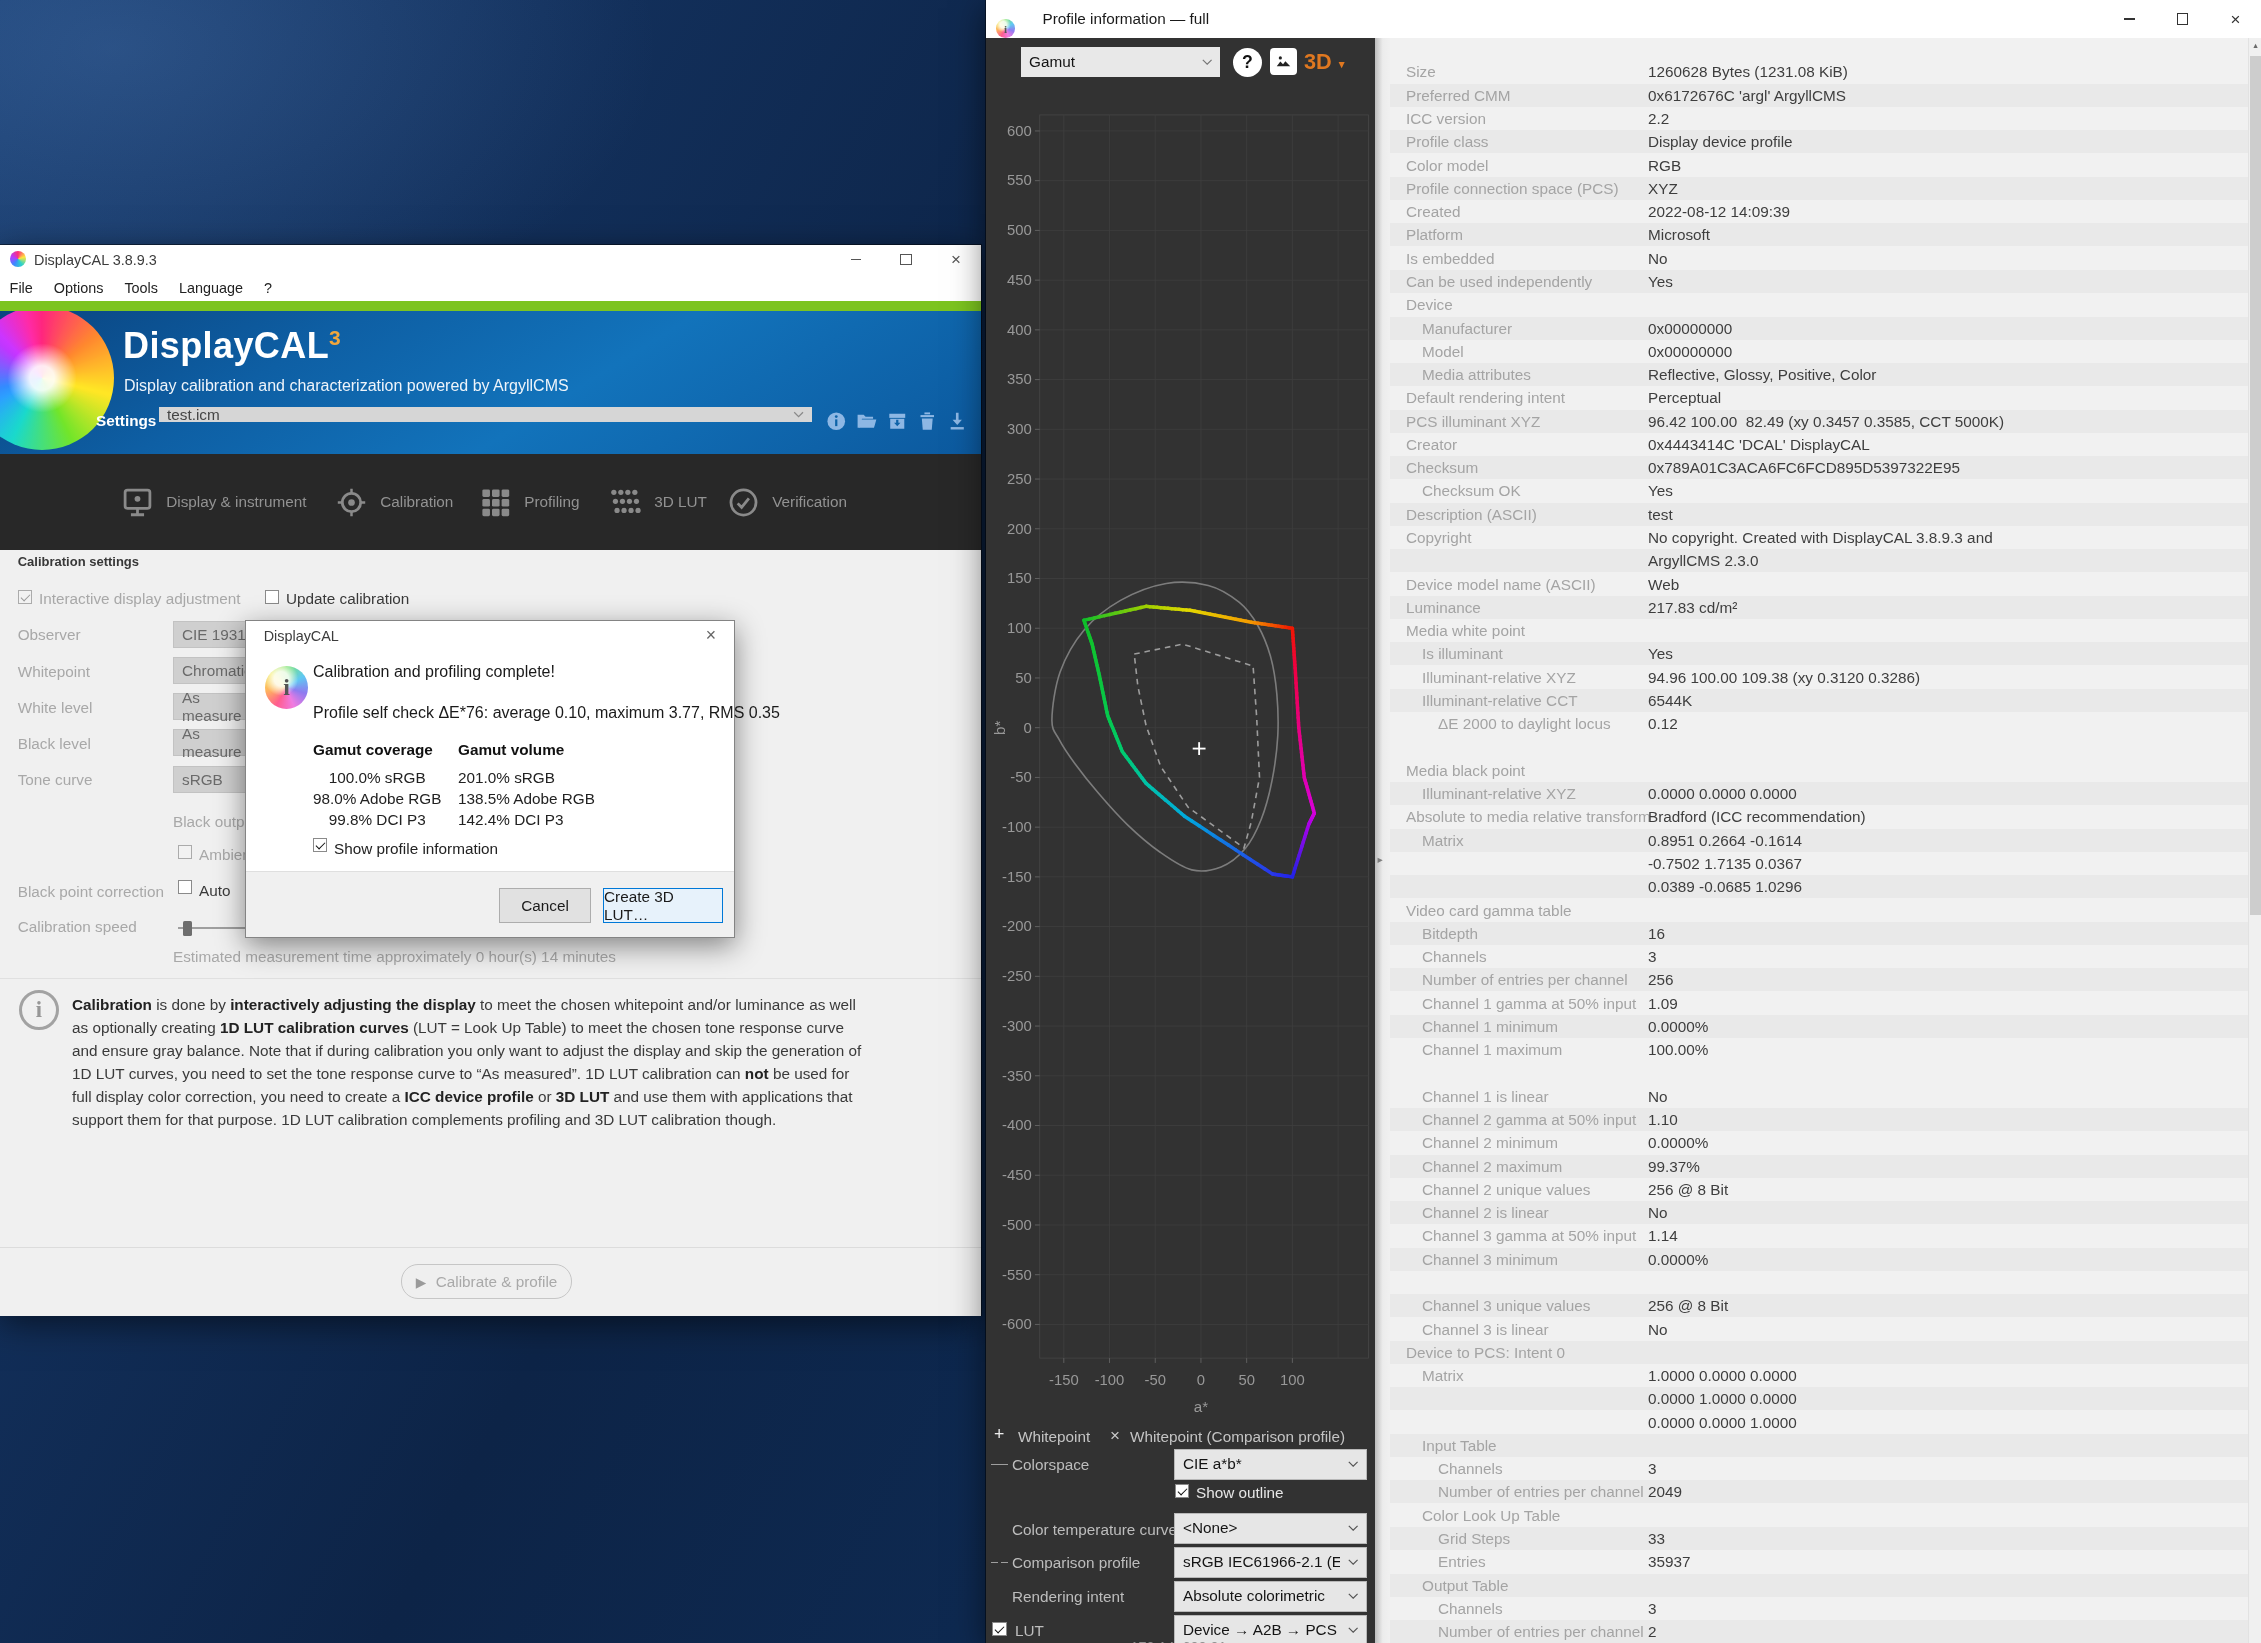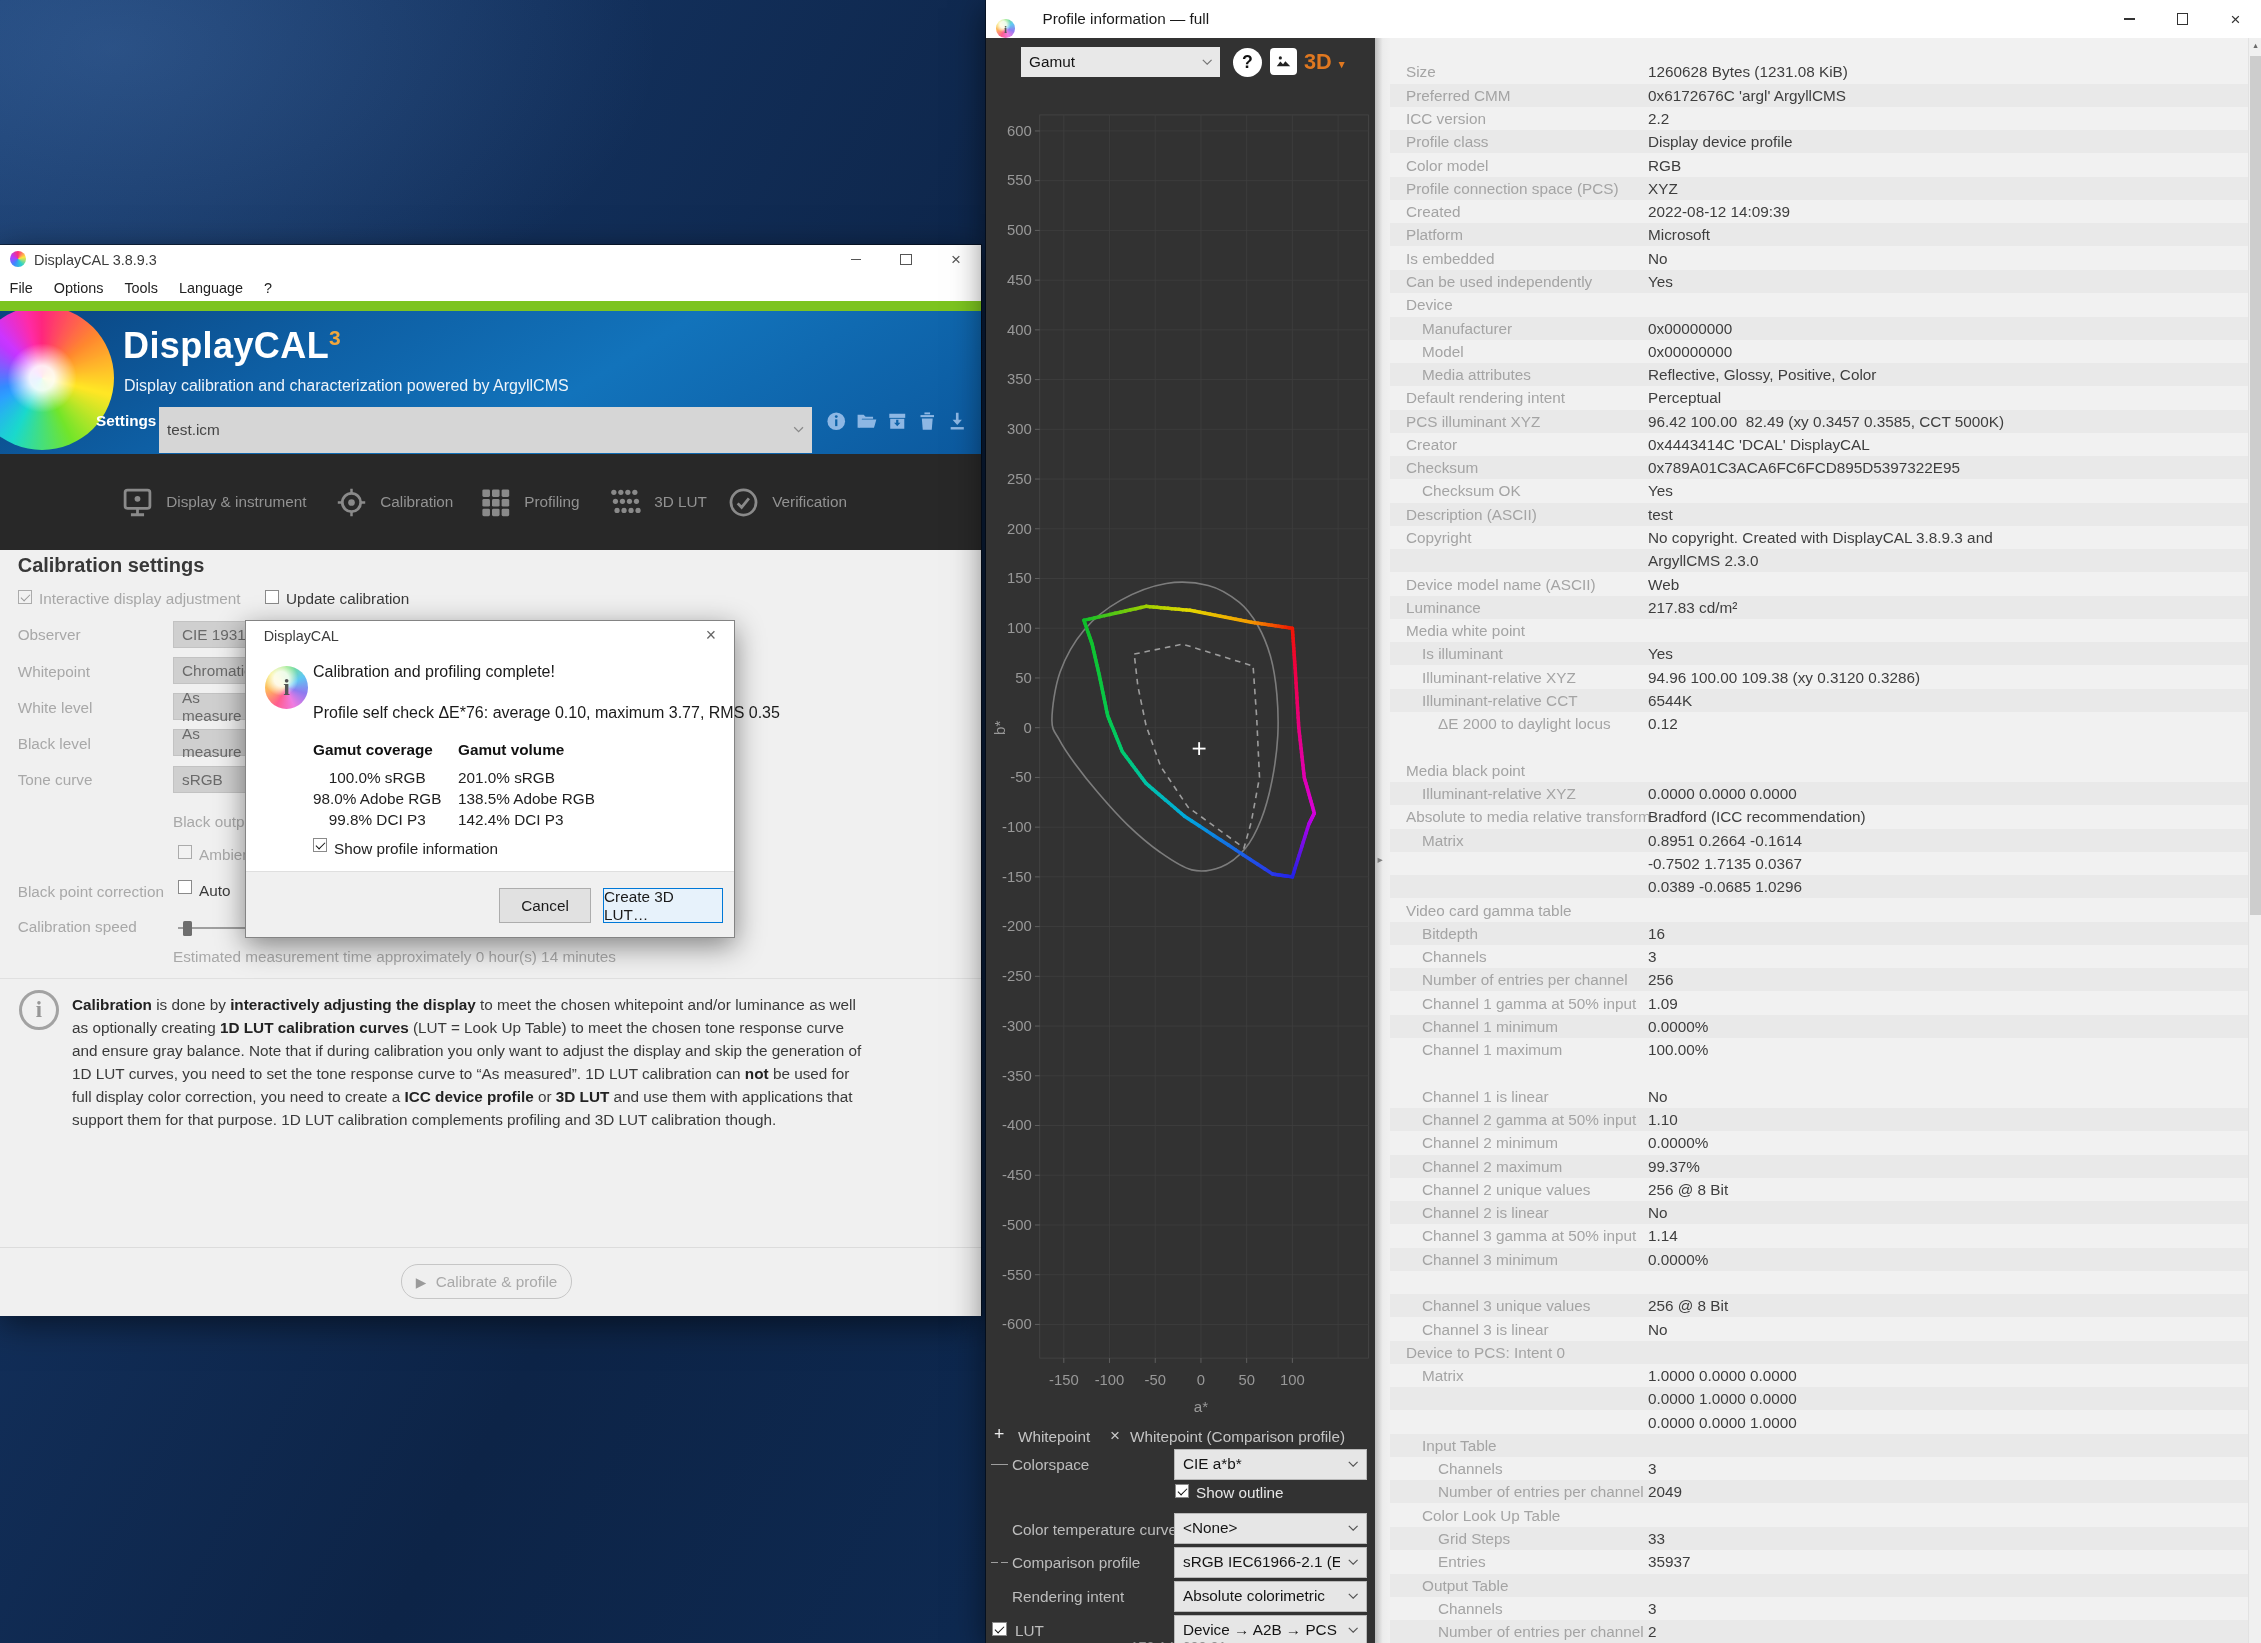--- a/index.html
+++ b/index.html
@@ -50,21 +50,21 @@
       background:linear-gradient(148deg,#0a4480 0%,#0e5fa4 30%,#1273bb 58%,#0c599e 100%);}
   #dc-logo{position:absolute;left:-30.5px;top:-4.8px;width:144px;height:144px;border-radius:50%;
       background:
        radial-gradient(circle at 50% 50%, rgba(255,255,255,.9) 0 12%, transparent 34%),
        conic-gradient(#ff2d7a,#ff8a3d,#ffe53d,#7ce03d,#2dd4c8,#3d8aff,#b23dff,#ff2d7a);
       filter:saturate(1.15);}
   #dc-h1{position:absolute;left:123px;top:14.4px;color:#fff;font-size:36px;font-weight:700;letter-spacing:0.4px;}
   #dc-h1 sup{color:#f0a63c;font-size:21px;font-weight:700;}
   #dc-sub{position:absolute;left:124px;top:66px;color:#eef4fa;font-size:16px;}
   #dc-settings-label{position:absolute;left:96px;top:101px;color:#fff;font-size:15.3px;font-weight:700;}
-  #dc-settings-box{left:159px;top:96px;width:653px;height:46px;background:#d6d6d6;border:none;color:#454545;}
+  #dc-settings-box{left:159px;top:96px;width:653px;height:15px;background:#d6d6d6;border:none;color:#454545;}
   #dc-set-icons{position:absolute;left:825px;top:96px;display:flex;gap:7.2px;}
   #dc-set-icons .sic{width:23px;height:29px;display:flex;align-items:center;justify-content:center;color:#8db7e4;}
   #dc-tabbar{position:absolute;left:0;right:0;top:209px;height:96px;background:#282828;}
   .tab{position:absolute;top:0;height:96px;display:flex;align-items:center;color:#929292;font-size:15.3px;}
   .tab .ticon{margin-right:11.2px;color:#8a8a8a;display:flex;}
   #dc-content{position:absolute;left:0;right:0;top:305px;height:697px;background:#f0f0f0;}
   .lbl-dis{position:absolute;color:#a8a8a8;font-size:15.3px;white-space:nowrap;}
   .lbl-en{position:absolute;color:#3a3a3a;font-size:15.3px;white-space:nowrap;}
   #dc-bottom{position:absolute;left:0;right:0;top:1002px;height:68px;background:#f0f0f0;border-top:0.8px solid #dcdcdc;}
   #dc-calibrate{position:absolute;left:401px;top:16px;width:169px;height:33px;border:0.8px solid #c6c6c6;
@@ -258,21 +258,21 @@
             <svg width="35" height="35" viewBox="0 0 24 24">
               <circle cx="12" cy="12" r="8.6" fill="none" stroke="currentColor" stroke-width="1.9"></circle>
               <path d="M8 12.6l2.7 2.7 5-6.2" fill="none" stroke="currentColor" stroke-width="1.9"></path>
             </svg>
           </span>
           <span>Verification</span>
         </div>
       </div>
 
     <div id="dc-content">
-      <div class="abs" style="left:17.7px;top:4px;font-size:20px;font-weight:700;color:#383838;">Calibration settings</div>
+      <div class="abs" style="left:17.7px;top:4px;font-size:13px;font-weight:700;color:#383838;">Calibration settings</div>
 
       <div class="cb dis on" style="left:17.7px;top:40px;"></div>
       <div class="lbl-dis" style="left:39px;top:40px;">Interactive display adjustment</div>
       <div class="cb" style="left:265px;top:40px;"></div>
       <div class="lbl-en" style="left:286px;top:40px;">Update calibration</div>
 
       <div id="dc-fields">
           <div class="lbl-dis" style="left: 17.7px; top: 76px;">Observer</div>
           <div class="cbx dis" style="left: 173px; top: 71px; width: 96px; height: 27px;">
             <span>CIE 1931 2</span>

